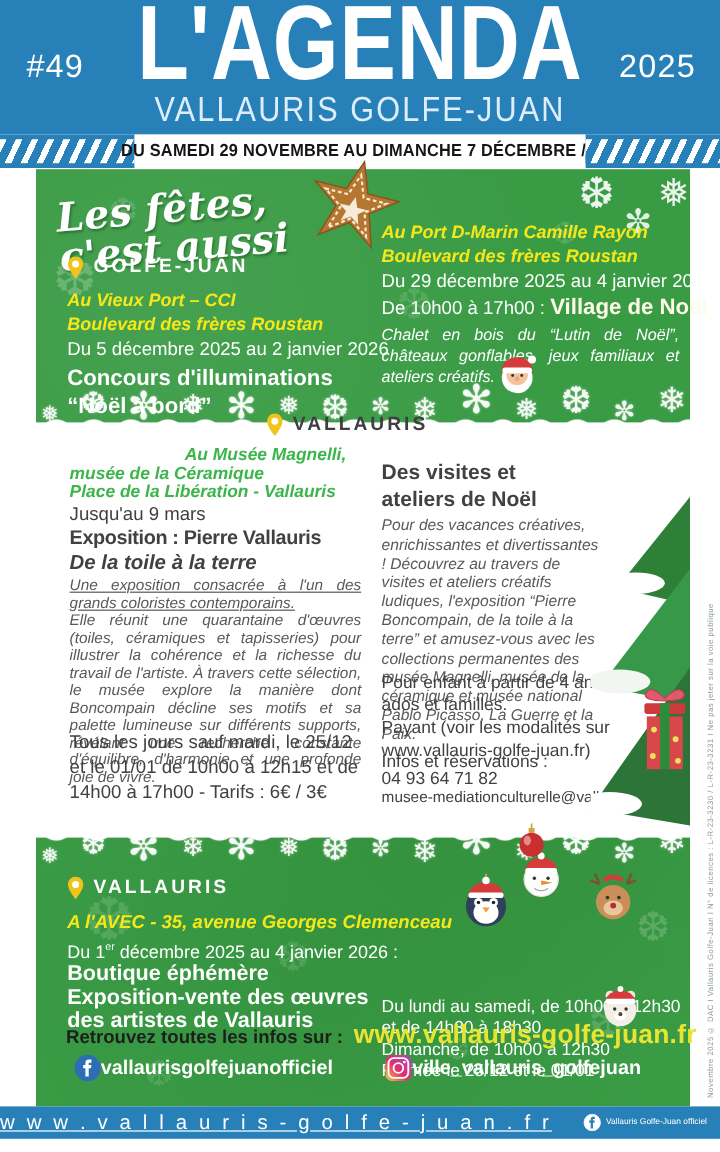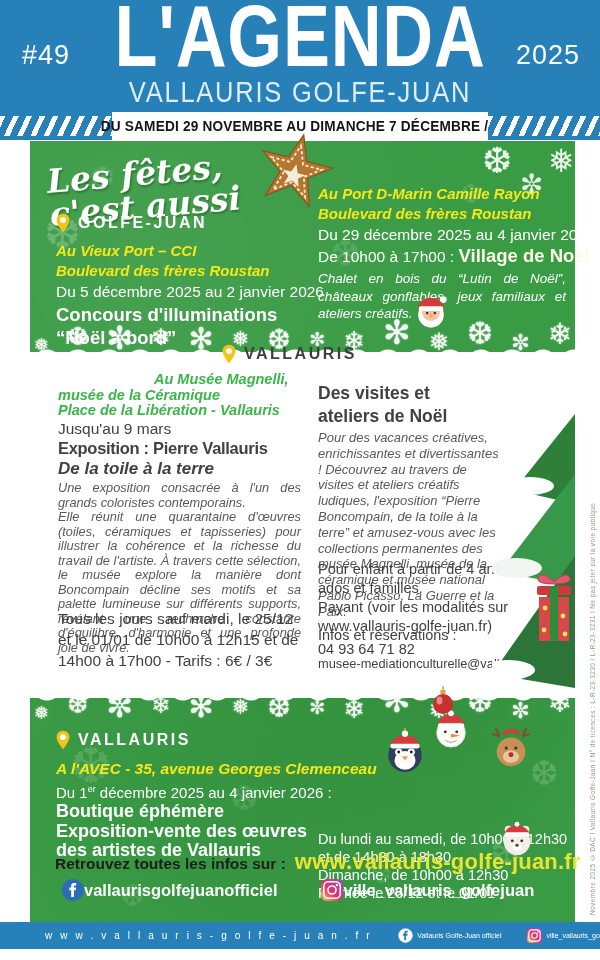--- a/index.html
+++ b/index.html
@@ -68,21 +68,21 @@
 
   
   .infos-row{position:absolute;left:55px;top:849px;display:flex;align-items:baseline;gap:9px;white-space:nowrap;}
   .infos-label{color:#1e1e1c;font-weight:700;font-size:15.5px;}
   .infos-url{color:#e9e431;font-weight:700;font-size:22px;letter-spacing:.2px;}
   .social-row{position:absolute;left:62px;top:879px;display:flex;align-items:center;color:#fff;
       font-weight:700;font-size:16.5px;}
   .social-row .gap{width:44px;}
   .footer-bar{position:absolute;left:0;top:922px;width:600px;height:27px;background:#2880b8;color:#fff;
       display:flex;align-items:center;}
-  .footer-url{margin-left:45px;font-size:10px;letter-spacing:2.6px;white-space:nowrap;}
+  .footer-url{font-size:17px;letter-spacing:2.6px;white-space:nowrap;text-decoration:underline;}
   .f-entry{display:flex;align-items:center;gap:4px;margin-left:26px;font-size:7px;white-space:nowrap;}
 
   svg{display:block;}
 </style>
 </head>
 <body>
 
 <div class="poster">
 
   <div class="header">
@@ -195,21 +195,21 @@
   </div>
 
   <div class="abs gtxt" style="left:58px;top:372px;width:245px;text-align:left;">
     <div style="margin-left:96px;">Au Musée Magnelli,</div>
     <div>musée de la Céramique</div>
     <div>Place de la Libération - Vallauris</div>
   </div>
   <div class="abs dk" style="left:58px;top:420px;font-size:15.5px;">Jusqu'au 9 mars</div>
   <div class="abs dk" style="left:58px;top:439px;font-size:16.5px;font-weight:700;letter-spacing:-.3px;">Exposition : Pierre Vallauris</div>
   <div class="abs dk" style="left:58px;top:459px;font-size:17px;font-weight:700;font-style:italic;">De la toile à la terre</div>
-  <div class="abs gy" style="left:58px;top:481px;width:243px;font-size:12.8px;font-style:italic;line-height:14.5px;text-align:justify;">Une exposition consacrée à l'un des grands coloristes contemporains.</div>
+  <div class="abs gy" style="left:58px;top:481px;width:243px;font-size:12.8px;font-style:italic;line-height:14.5px;text-align:justify;text-decoration:underline;">Une exposition consacrée à l'un des grands coloristes contemporains.</div>
   <div class="abs gy" style="left:58px;top:510px;width:243px;font-size:12.8px;font-style:italic;line-height:14.5px;text-align:justify;">Elle réunit une quarantaine d'œuvres (toiles, céramiques et tapisseries) pour illustrer la cohérence et la richesse du travail de l'artiste. À travers cette sélection, le musée explore la manière dont Boncompain décline ses motifs et sa palette lumineuse sur différents supports, révélant une recherche constante d'équilibre, d'harmonie et une profonde joie de vivre.</div>
   <div class="abs dk" style="left:58px;top:608px;width:248px;font-size:15.5px;line-height:21px;">Tous les jours sauf mardi, le 25/12 et le 01/01 de 10h00 à 12h15 et de 14h00 à 17h00 - Tarifs : 6€ / 3€</div>
 
   <div class="abs dk" style="left:318px;top:382px;width:175px;font-size:17.5px;font-weight:700;line-height:23px;">Des visites et ateliers de Noël</div>
   <div class="abs gy" style="left:318px;top:430px;width:182px;font-size:13px;font-style:italic;line-height:15.8px;">Pour des vacances créatives, enrichissantes et divertissantes ! Découvrez au travers de visites et ateliers créatifs ludiques, l'exposition “Pierre Boncompain, de la toile à la terre” et amusez-vous avec les collections permanentes des musée Magnelli, musée de la céramique et musée national Pablo Picasso, La Guerre et la Paix.</div>
   <div class="abs dk" style="left:318px;top:560px;width:190px;font-size:14.5px;line-height:19px;">Pour enfant à partir de 4 ans, ados et familles.</div>
   <div class="abs dk" style="left:318px;top:598px;width:215px;font-size:14.5px;line-height:19px;">Payant (voir les modalités sur www.vallauris-golfe-juan.fr)</div>
   <div class="abs dk" style="left:318px;top:627px;font-size:14.5px;">Infos et réservations :</div>
   <div class="abs dk" style="left:318px;top:641px;font-size:14.5px;">04 93 64 71 82</div>
   <div class="abs dk" style="left:318px;top:656px;font-size:12.8px;">musee-mediationculturelle@vallauris.fr</div>

